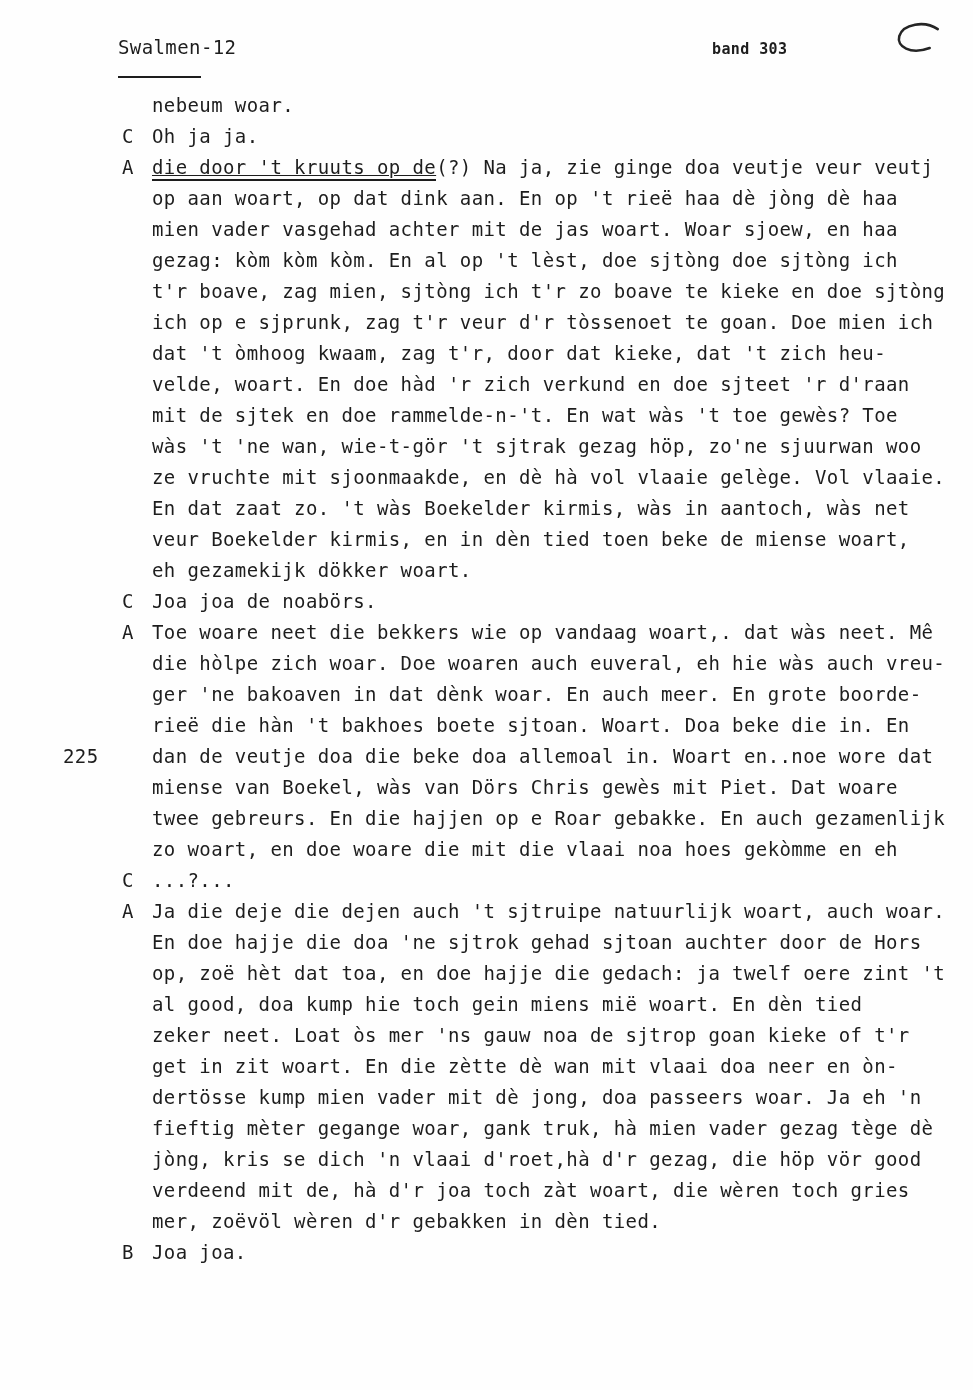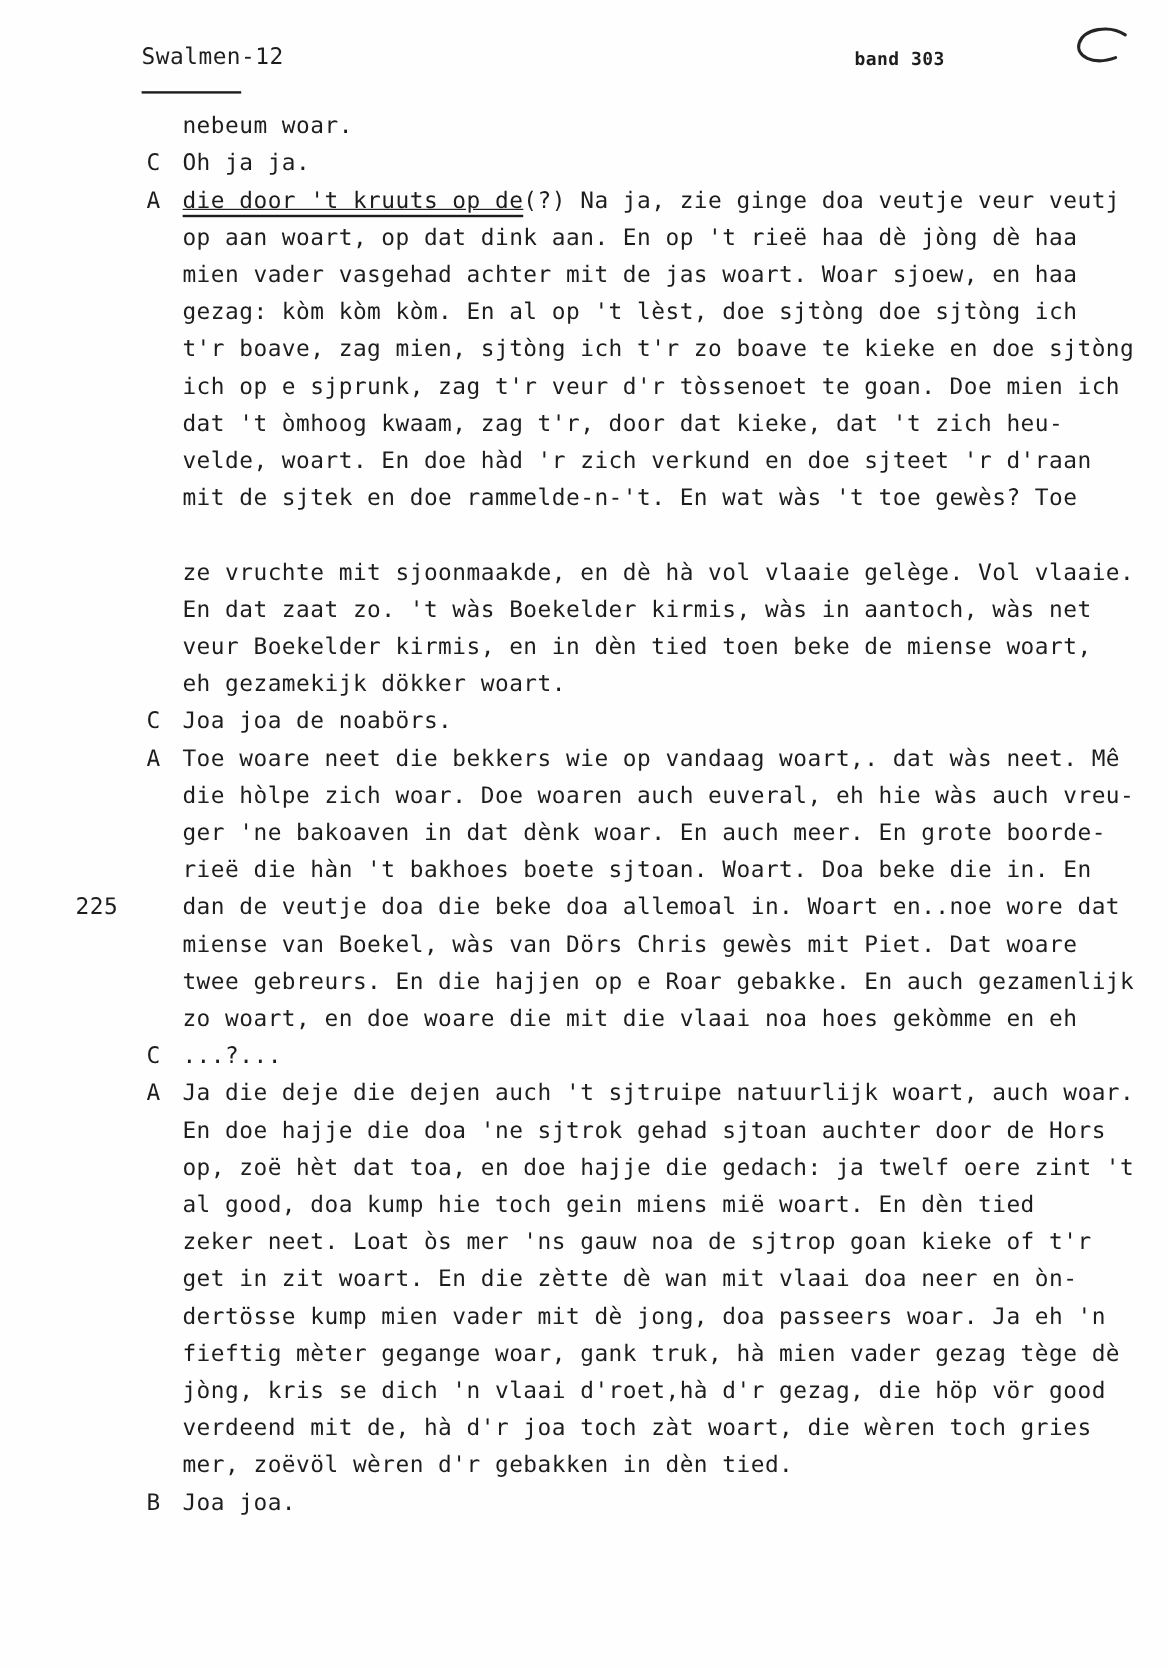--- a/index.html
+++ b/index.html
@@ -101,21 +101,21 @@
       <div class="line"><span class="num"></span><span class="spk">C</span><span class="txt">Oh ja ja.</span></div>
       <div class="line"><span class="num"></span><span class="spk">A</span><span class="txt"><span class="u">die door 't kruuts op de</span>(?) Na ja, zie ginge doa veutje veur veutj</span></div>
       <div class="line"><span class="num"></span><span class="spk"></span><span class="txt">op aan woart, op dat dink aan. En op 't rieë haa dè jòng dè haa</span></div>
       <div class="line"><span class="num"></span><span class="spk"></span><span class="txt">mien vader vasgehad achter mit de jas woart. Woar sjoew, en haa</span></div>
       <div class="line"><span class="num"></span><span class="spk"></span><span class="txt">gezag: kòm kòm kòm. En al op 't lèst, doe sjtòng doe sjtòng ich</span></div>
       <div class="line"><span class="num"></span><span class="spk"></span><span class="txt">t'r boave, zag mien, sjtòng ich t'r zo boave te kieke en doe sjtòng</span></div>
       <div class="line"><span class="num"></span><span class="spk"></span><span class="txt">ich op e sjprunk, zag t'r veur d'r tòssenoet te goan. Doe mien ich</span></div>
       <div class="line"><span class="num"></span><span class="spk"></span><span class="txt">dat 't òmhoog kwaam, zag t'r, door dat kieke, dat 't zich heu-</span></div>
       <div class="line"><span class="num"></span><span class="spk"></span><span class="txt">velde, woart. En doe hàd 'r zich verkund en doe sjteet 'r d'raan</span></div>
       <div class="line"><span class="num"></span><span class="spk"></span><span class="txt">mit de sjtek en doe rammelde-n-'t. En wat wàs 't toe gewès? Toe</span></div>
-      <div class="line"><span class="num"></span><span class="spk"></span></div>
+      <div class="line"><span class="num"></span><span class="spk"></span><span class="txt">wàs 't 'ne wan, wie-t-gör 't sjtrak gezag höp, zo'ne sjuurwan woo</span></div>
       <div class="line"><span class="num"></span><span class="spk"></span><span class="txt">ze vruchte mit sjoonmaakde, en dè hà vol vlaaie gelège. Vol vlaaie.</span></div>
       <div class="line"><span class="num"></span><span class="spk"></span><span class="txt">En dat zaat zo. 't wàs Boekelder kirmis, wàs in aantoch, wàs net</span></div>
       <div class="line"><span class="num"></span><span class="spk"></span><span class="txt">veur Boekelder kirmis, en in dèn tied toen beke de miense woart,</span></div>
       <div class="line"><span class="num"></span><span class="spk"></span><span class="txt">eh gezamekijk dökker woart.</span></div>
       <div class="line"><span class="num"></span><span class="spk">C</span><span class="txt">Joa joa de noabörs.</span></div>
       <div class="line"><span class="num"></span><span class="spk">A</span><span class="txt">Toe woare neet die bekkers wie op vandaag woart,. dat wàs neet. Mê</span></div>
       <div class="line"><span class="num"></span><span class="spk"></span><span class="txt">die hòlpe zich woar. Doe woaren auch euveral, eh hie wàs auch vreu-</span></div>
       <div class="line"><span class="num"></span><span class="spk"></span><span class="txt">ger 'ne bakoaven in dat dènk woar. En auch meer. En grote boorde-</span></div>
       <div class="line"><span class="num"></span><span class="spk"></span><span class="txt">rieë die hàn 't bakhoes boete sjtoan. Woart. Doa beke die in. En</span></div>
       <div class="line"><span class="num">225</span><span class="spk"></span><span class="txt">dan de veutje doa die beke doa allemoal in. Woart en..noe wore dat</span></div>

